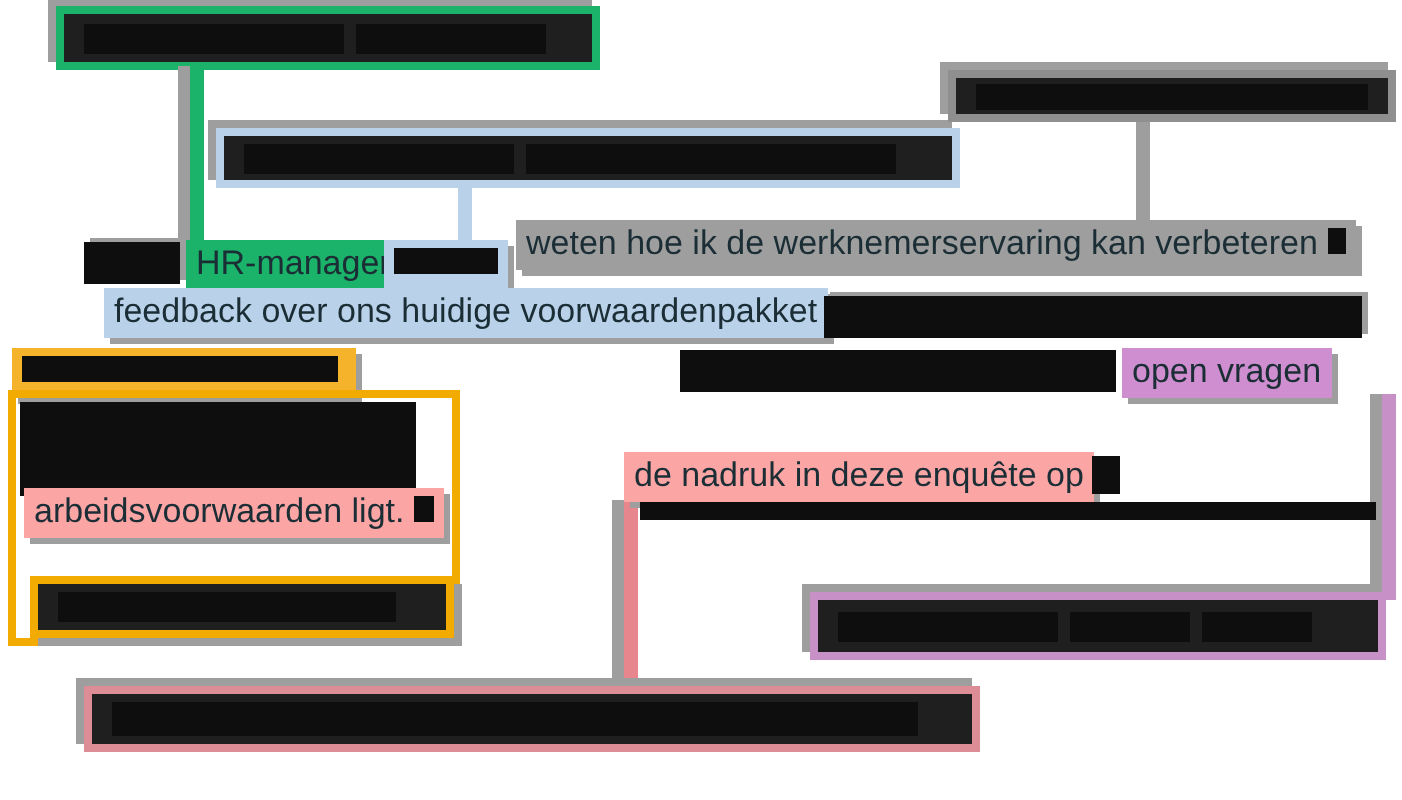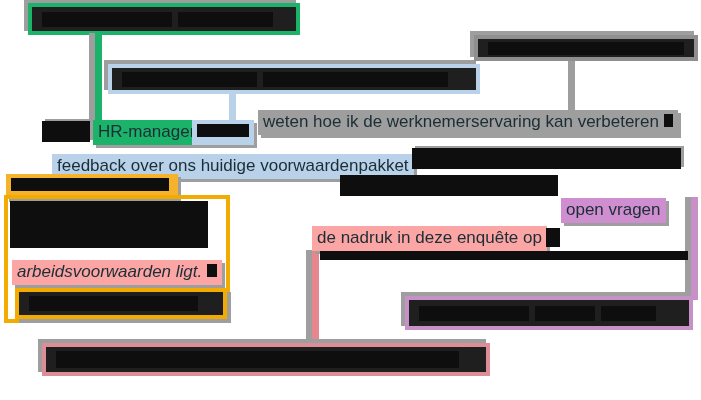--- a/index.html
+++ b/index.html
@@ -72,42 +72,42 @@
     <span>HR-manager</span>
   </div>
   <div class="chip bg-blue" style="left:192px;top:120px;">
     <span class="tail" style="width:52px;"></span>
   </div>
   <div class="chip bg-gray" style="left:258px;top:110px;">
     <span>weten hoe ik de werknemerservaring kan verbeteren</span>
     <span class="tail" style="width:9px;"></span>
   </div>
 
-  <div class="chip bg-blue" style="left:52px;top:154px;">
+  <div class="chip bg-blue" style="left:52px;top:144px;">
     <span>feedback over ons huidige voorwaardenpakket</span>
   </div>
   <div class="bar shadow" style="left:412px;top:148px;width:269px;height:21px;"></div>
 
   <div class="chip bg-orange" style="left:6px;top:174px;width:162px;">
     <span class="tail" style="width:158px;"></span>
   </div>
   <div class="bar" style="left:340px;top:175px;width:218px;height:21px;"></div>
-  <div class="chip bg-orchid" style="left:561px;top:174px;margin-top:24px;">
+  <div class="chip bg-orchid" style="left:561px;top:174px;">
     <span>open vragen</span>
   </div>
 
   <div class="frame" style="left:4px;top:195px;width:226px;height:128px;"></div>
   <div class="bar" style="left:10px;top:201px;width:198px;height:47px;"></div>
 
   <div class="chip bg-salmon" style="left:312px;top:226px;">
     <span>de nadruk in deze enquête op</span>
   </div>
   <div class="bar" style="left:546px;top:228px;width:14px;height:19px;"></div>
   <div class="bar" style="left:320px;top:251px;width:368px;height:9px;"></div>
-  <div class="chip bg-salmon" style="left:12px;top:260px;font-style:italic;">
+  <div class="chip bg-salmon" style="left:12px;top:244px;">
     <span>arbeidsvoorwaarden ligt.</span>
     <span class="tail" style="width:10px;"></span>
   </div>
 
   <div class="lbox yellow-border shadow-br" style="left:15px;top:288px;width:212px;height:31px;">
     <div class="redact" style="width:92%;"></div>
   </div>
 
   <div class="lbox purple-border shadow-tl" style="left:405px;top:296px;width:288px;height:34px;">
     <div class="redact" style="width:110px;"></div>

